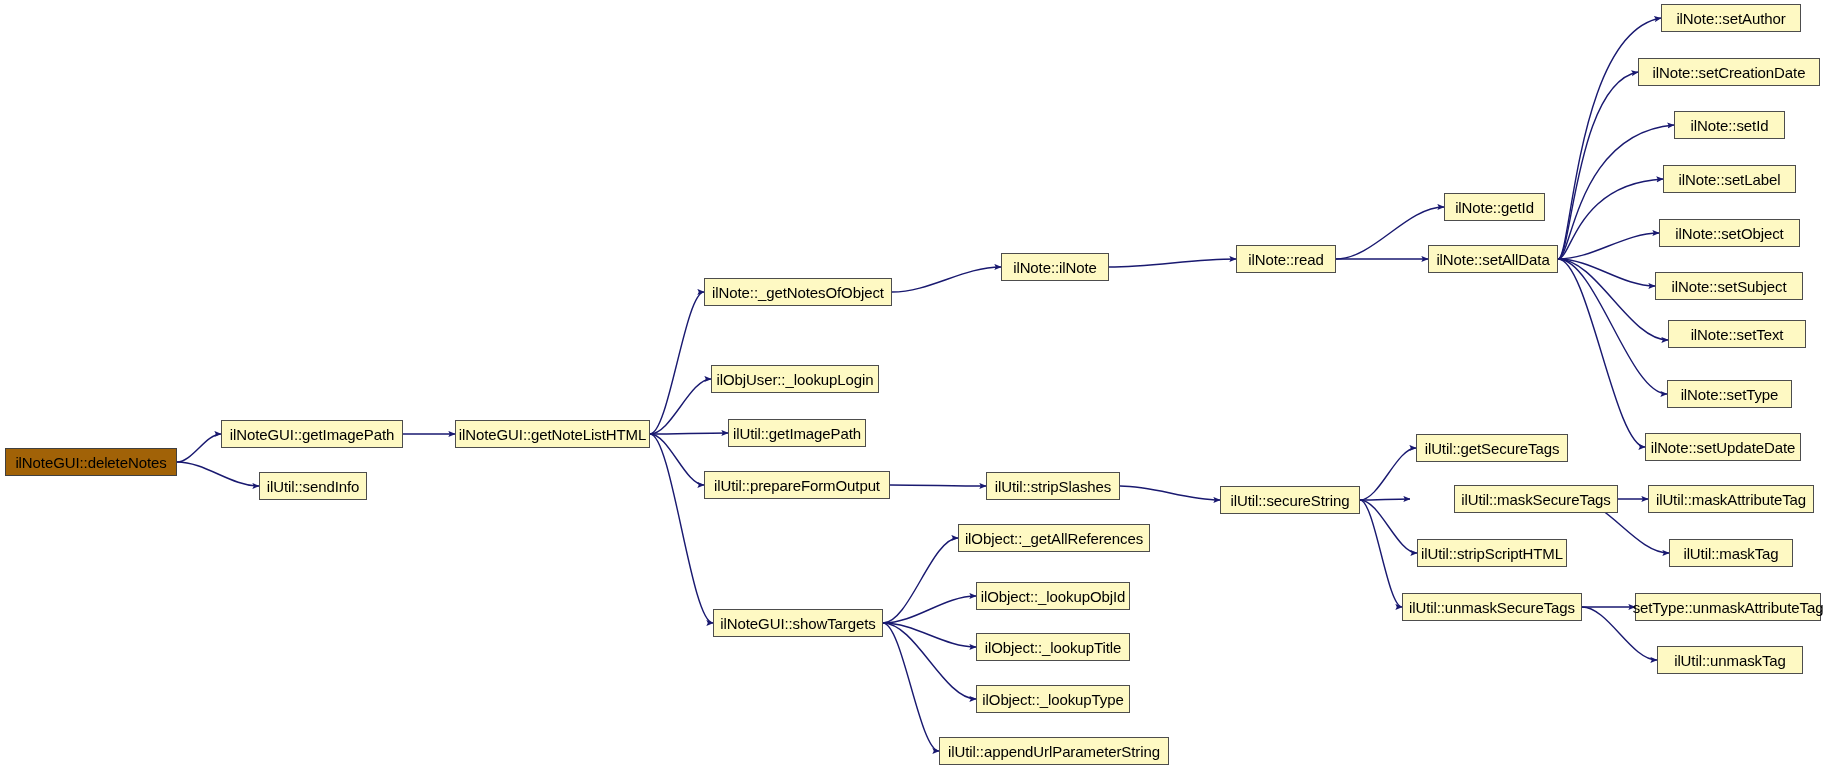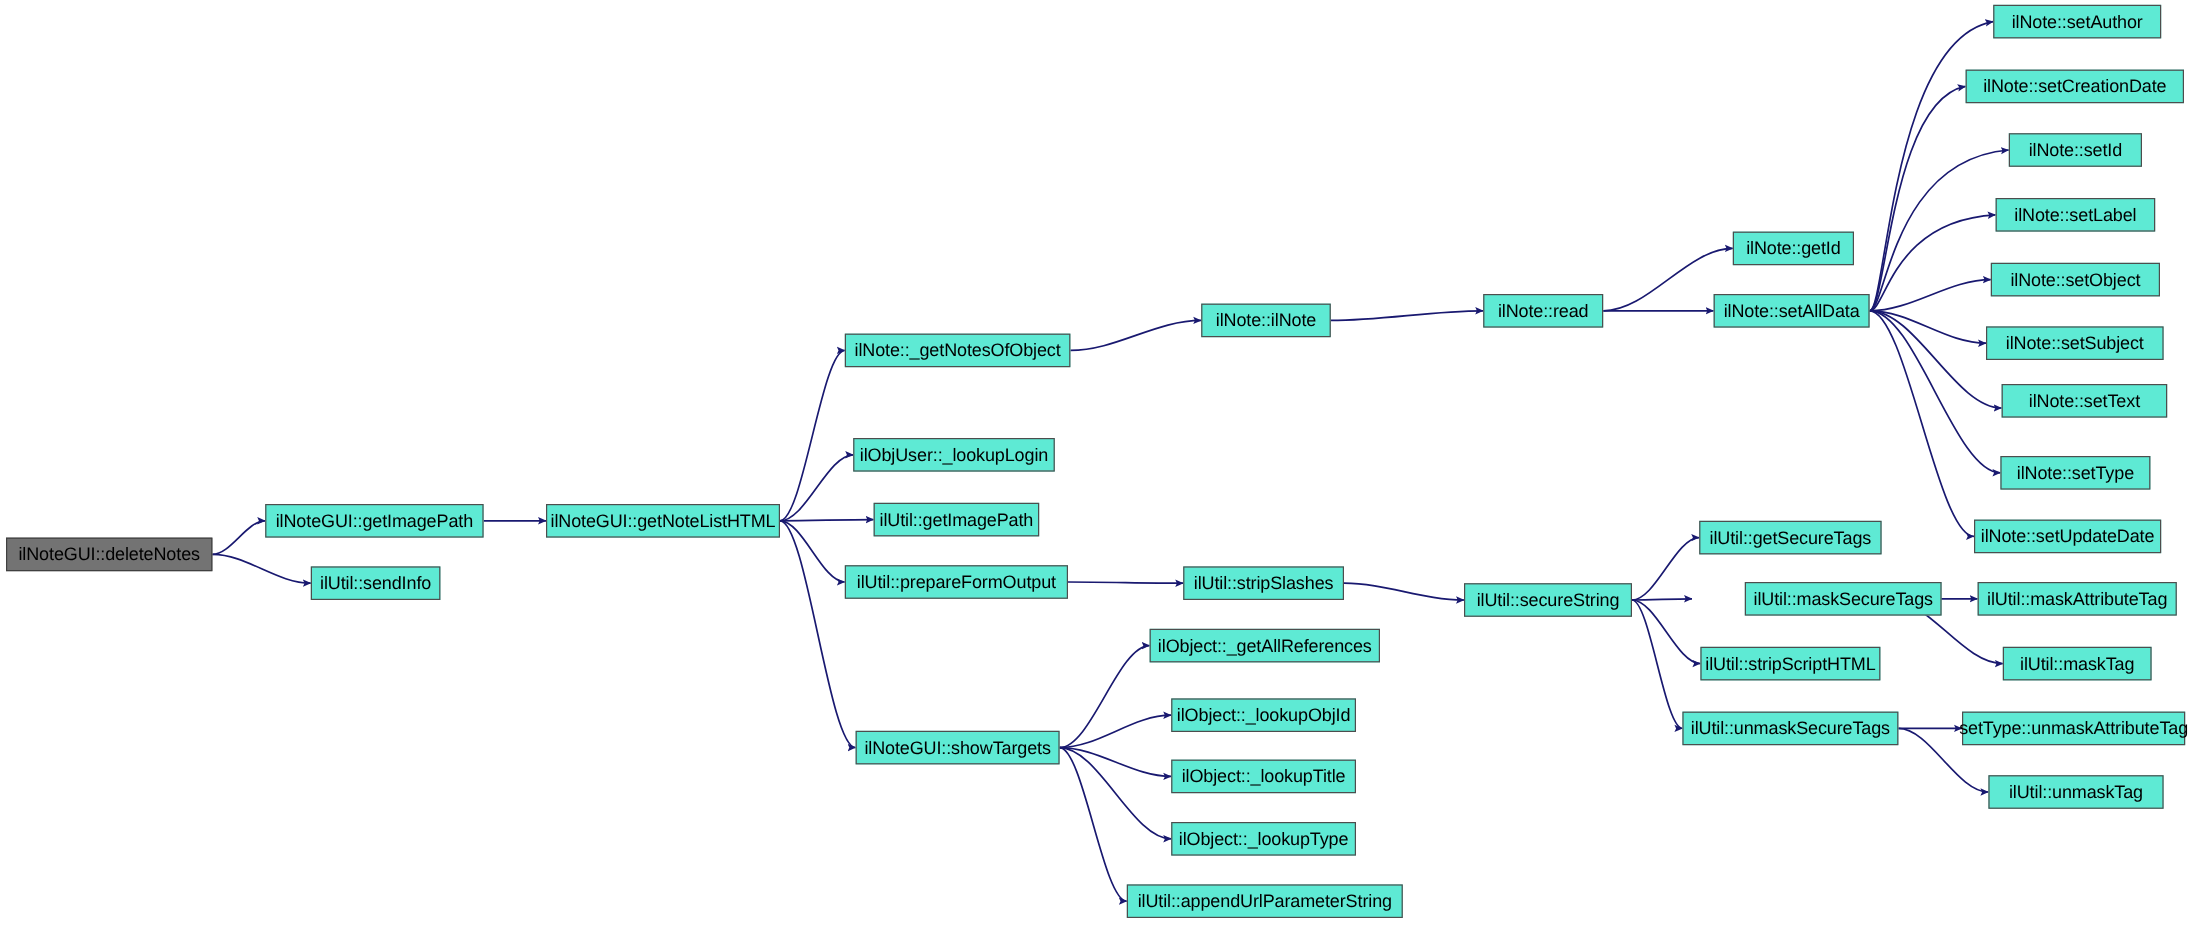--- a/index.html
+++ b/index.html
@@ -20,32 +20,32 @@
     left: 0;
     top: 0;
     width: 1824px;
     height: 773px;
     pointer-events: none;
   }
   .node {
     position: absolute;
     box-sizing: border-box;
     border: 1px solid #4d4d4d;
-    background: #5eead4;
+    background: #fef9c3;
     color: #000000;
     font-size: 15px;
     line-height: 1;
     display: flex;
     align-items: center;
     justify-content: center;
     white-space: nowrap;
     letter-spacing: -0.1px;
   }
   .node.highlight {
-    background: #737373;
+    background: #a16207;
     border-color: #404040;
   }
   .node .label {
     display: block;
     padding: 0 7px;
   }
 </style>
 </head>
 <body>
 

